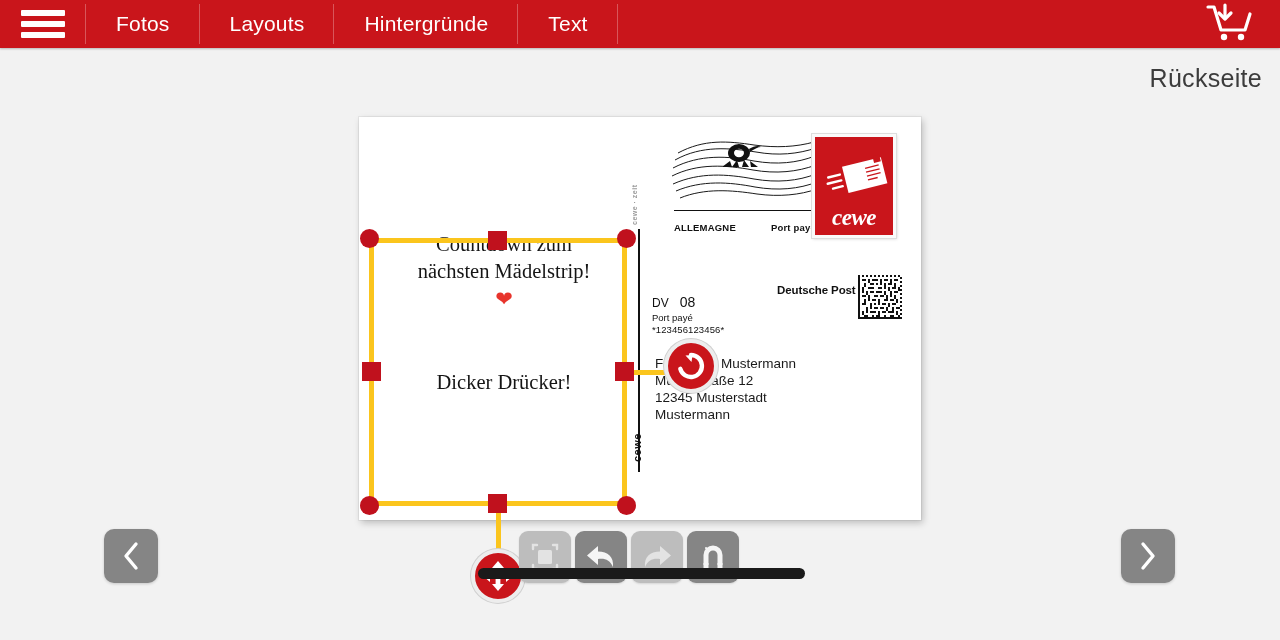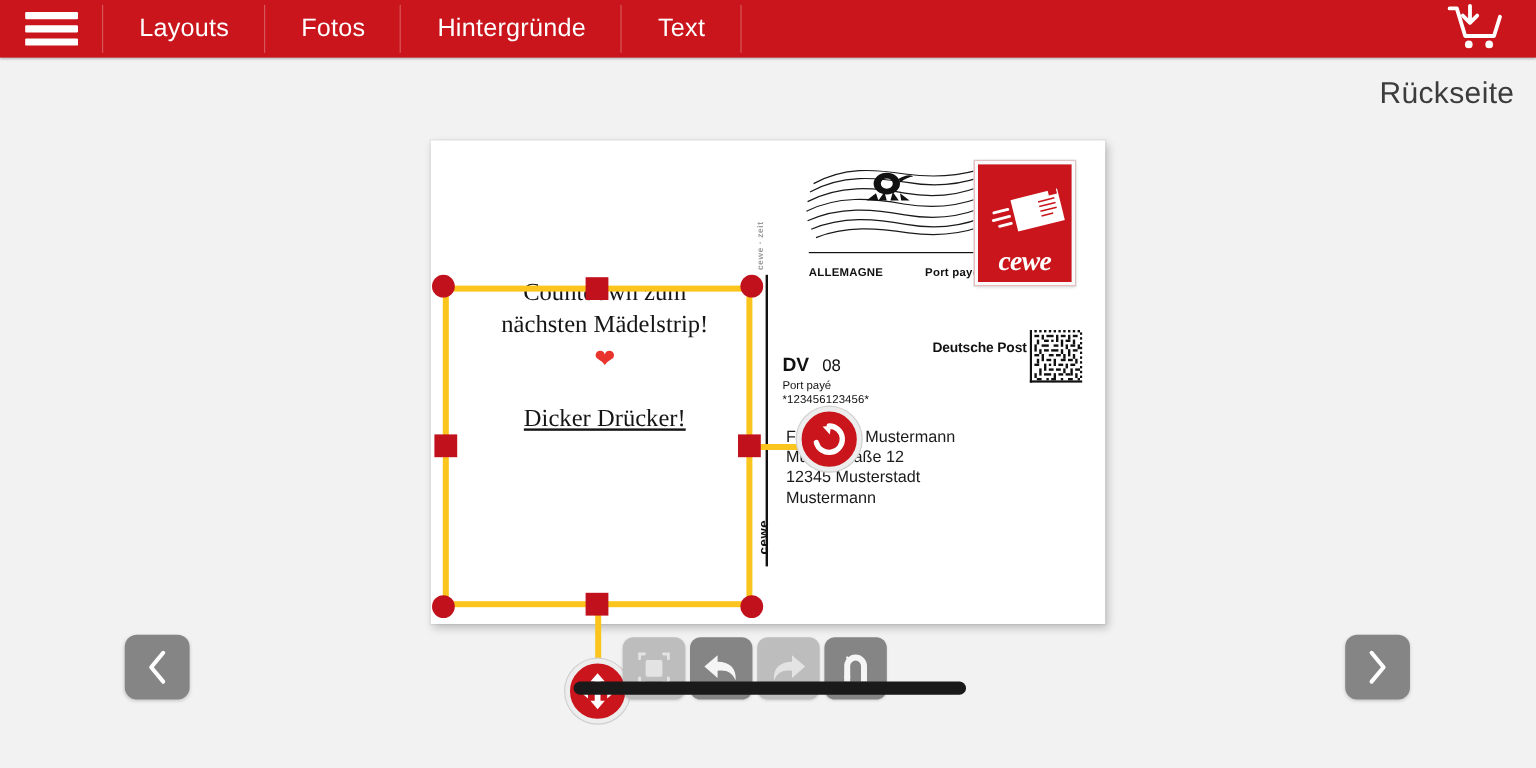--- a/index.html
+++ b/index.html
@@ -92,21 +92,21 @@
   }
   .stamp .cewe-mark {
     position: absolute; bottom: 4px; left: 0; right: 0; text-align: center;
     color: #fff; font-size: 23px; font-style: italic; font-weight: 700;
     font-family: "Liberation Serif", serif; letter-spacing: -.5px;
   }
 
   
   .dvblock { position: absolute; left: 293px; top: 160px; }
   .dvblock .dvrow { display:flex; align-items: baseline; gap: 11px; }
-  .dvblock .dv { font-size: 16px; font-weight: 700; color:#111;margin-top:19px; }
+  .dvblock .dv { font-size: 12px; font-weight: 400; color:#111;margin-top:19px; }
   .dvblock .dvnum { font-size: 14px; color:#111; }
   .dvblock .pp { font-size: 9.5px; color:#111; margin-top: 2px; }
   .dvblock .code { font-size: 9.5px; color:#111; margin-top: 1px; letter-spacing: .1px; }
 
   .dpost {
     position: absolute; left: 418px; top: 165px;
     display:flex; align-items:center; gap: 4px;
     font-size: 11.5px; font-weight: 700; color: #111; letter-spacing: -.1px;
   }
   .qr { position: absolute; left: 499px; top: 158px; width: 44px; height: 44px; }
@@ -118,21 +118,21 @@
   }
 
   
   .msg {
     position: absolute; left: 10px; top: 114px; width: 270px;
     text-align: center;
     font-family: "Liberation Serif", serif;
     font-size: 20.5px; line-height: 27px; color: #151515;
   }
   .msg .heart { font-size: 21px; line-height: 28px; color: #e8342c; }
-  .msg .sig { margin-top: 23px; text-decoration: underline; }
+  .msg .sig { margin-top: 56px; }
 
   
   .selframe { position: absolute; left: 369px; top: 238px; width: 258px; height: 268px; }
   .selframe .edge { position: absolute; background: #fbc51d; }
   .selframe .edge.h { height: 5px; left: 0; right: 0; }
   .selframe .edge.v { width: 5px; top: 0; bottom: 0; }
   .selframe .edge.top { top: 0; }
   .selframe .edge.bottom { bottom: 0; }
   .selframe .edge.left { left: 0; }
   .selframe .edge.right { right: 0; }
@@ -204,24 +204,24 @@
 
 <div class="topbar">
 
   <div class="hamburger">
     <span></span>
     <span></span>
     <span></span>
   </div>
 
   <div class="navitem">
+    <span>Fotos</span>
+  </div>
+  <div class="navitem">
     <span>Layouts</span>
-  </div>
-  <div class="navitem">
-    <span>Fotos</span>
   </div>
   <div class="navitem">
     <span>Hintergründe</span>
   </div>
   <div class="navitem">
     <span>Text</span>
   </div>
 
   <div class="navspacer"></div>
 

